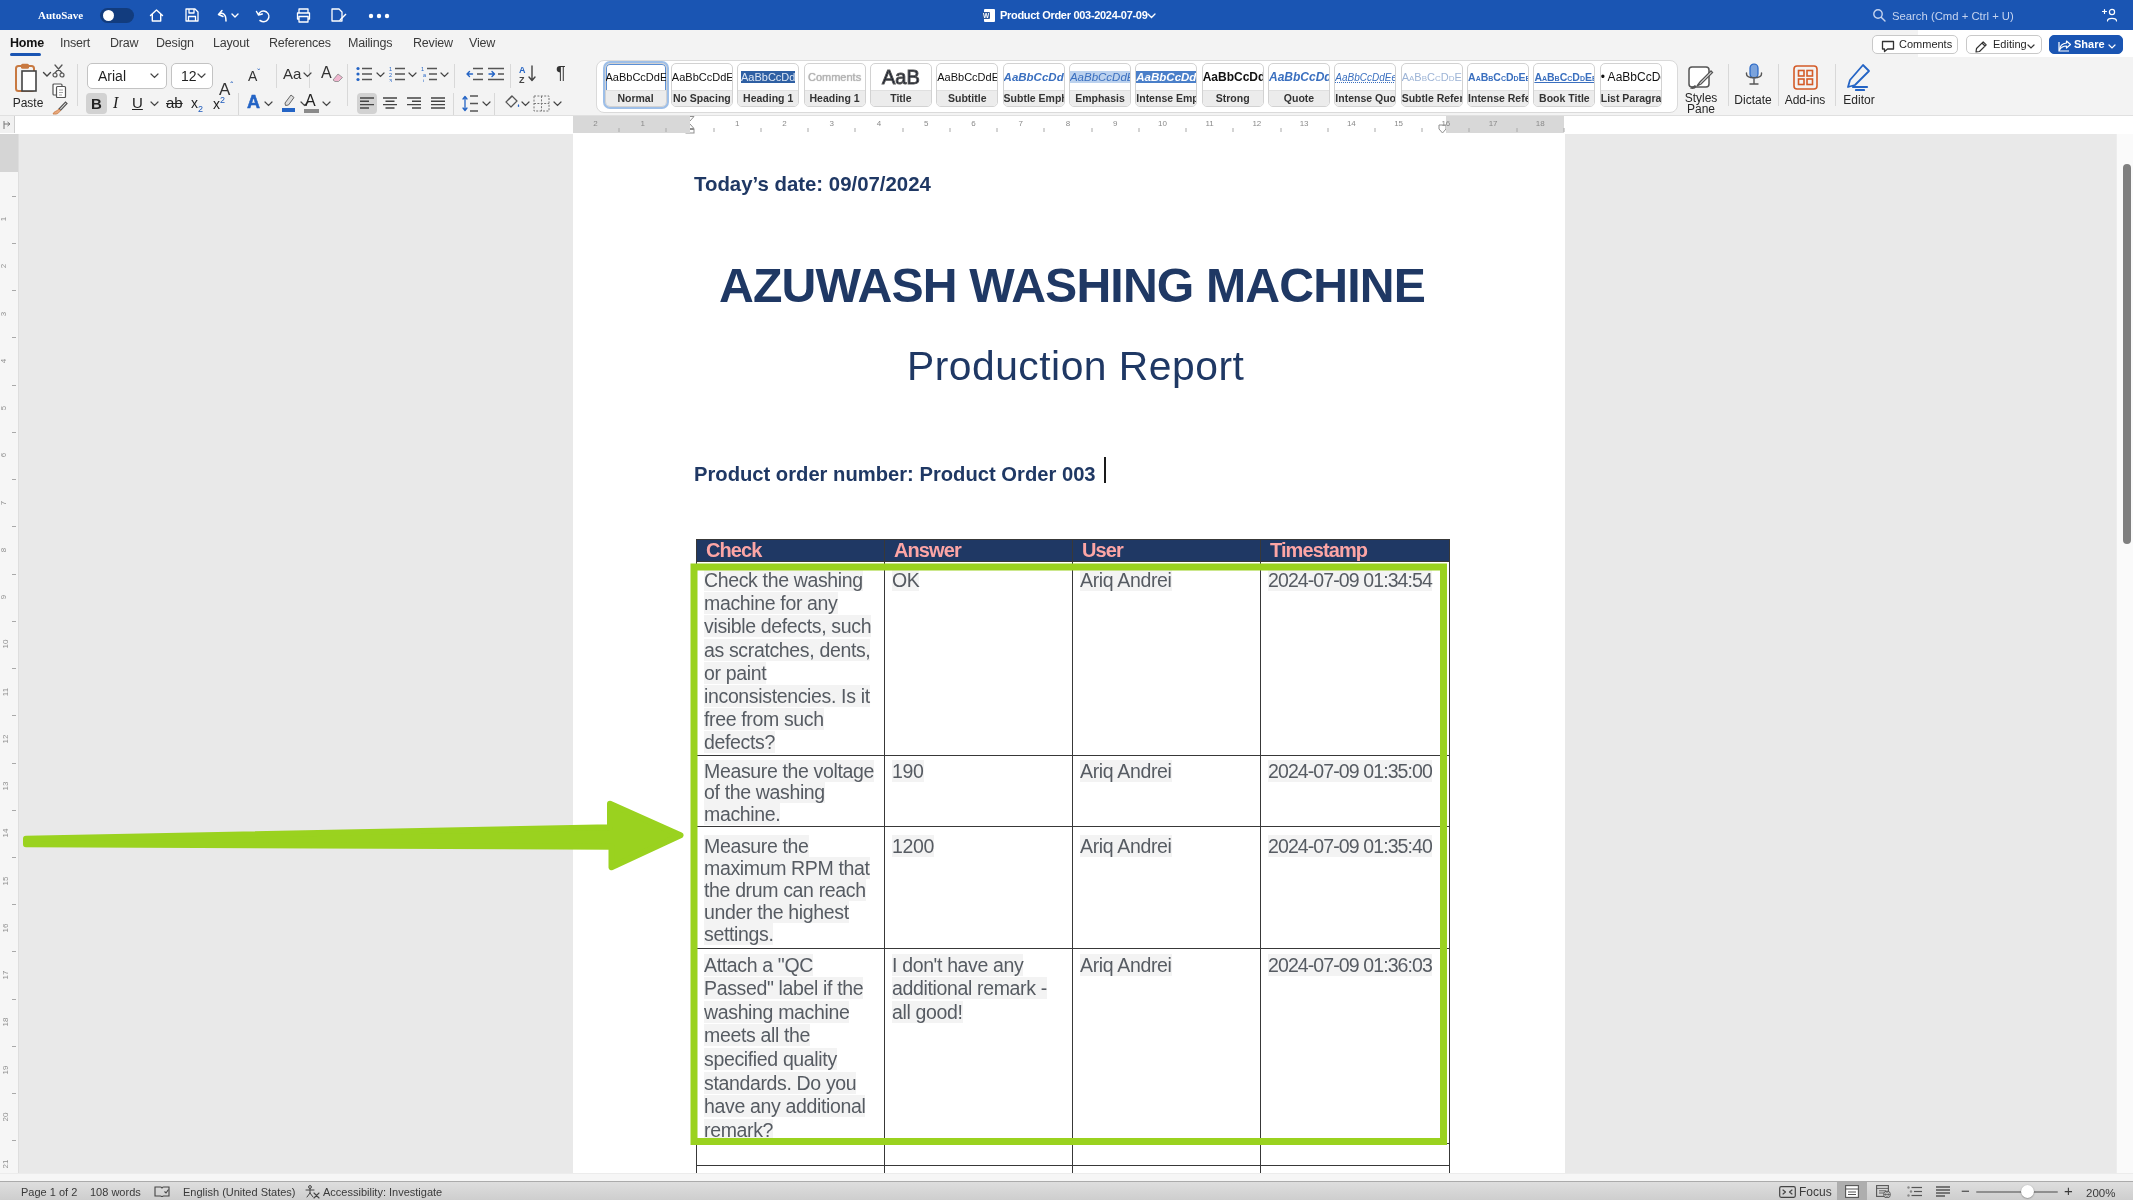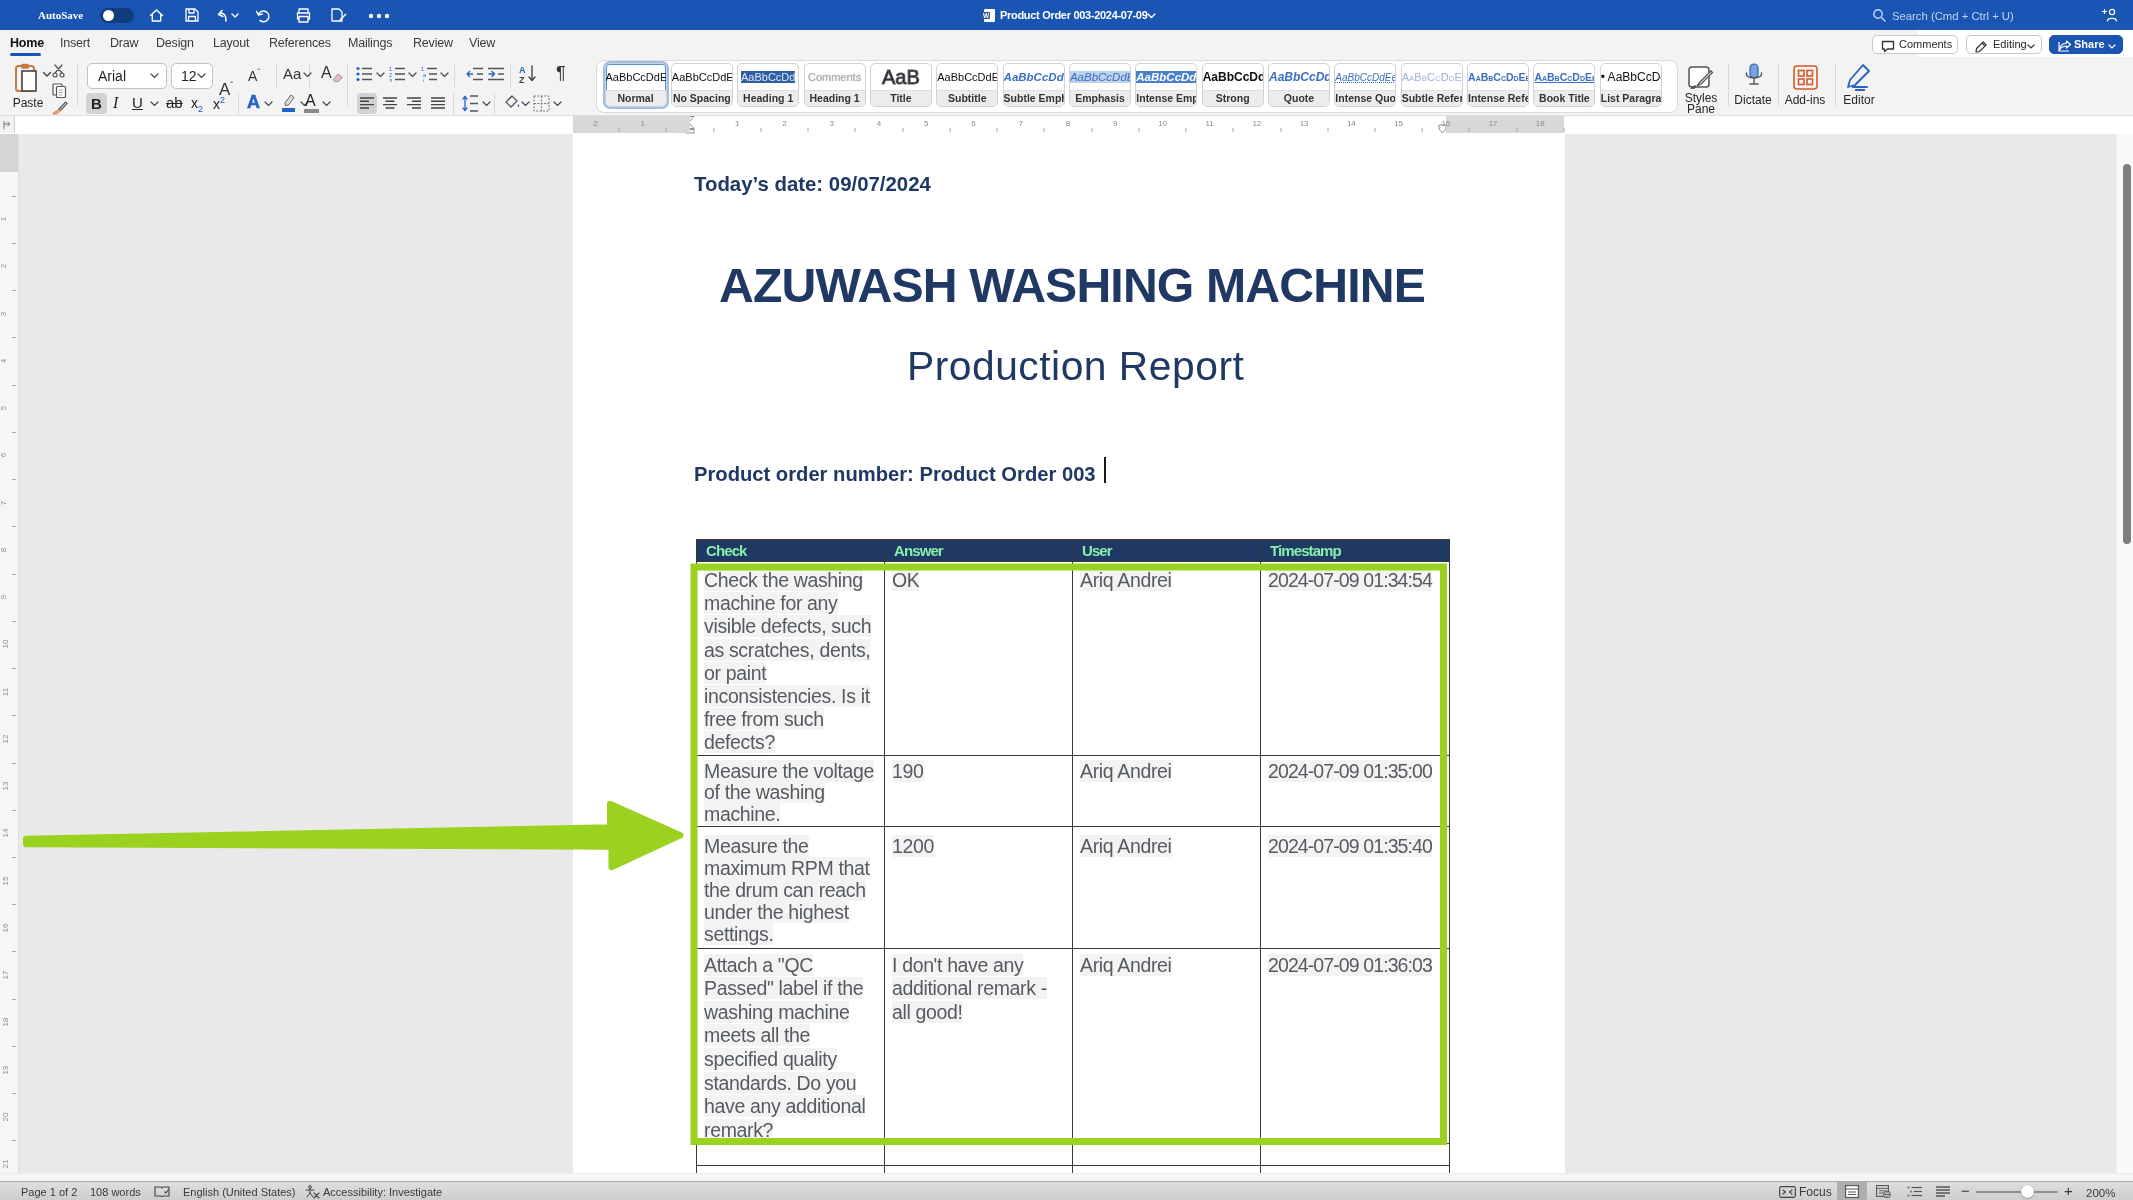--- a/index.html
+++ b/index.html
@@ -41,21 +41,21 @@
 
 .navy{color:#1f3864;}
 #today{position:absolute;left:694px;top:38.5px;font-size:20.4px;font-weight:bold;}
 #bigtitle{position:absolute;left:719px;top:122.5px;font-size:48.2px;letter-spacing:-0.85px;font-weight:bold;}
 #subtitle{position:absolute;left:907px;top:209px;font-size:40.8px;letter-spacing:0.5px;}
 #ponum{position:absolute;left:694px;top:329px;font-size:20.2px;font-weight:bold;}
 #caret{position:absolute;left:1104px;top:323px;width:1.5px;height:26px;background:#1a1a1a;}
 
 table.doc{position:absolute;left:696px;top:405px;border-collapse:collapse;table-layout:fixed;}
 table.doc td,table.doc th{border:1.4px solid #383838;vertical-align:top;padding:3px 4px 0 7px;overflow:hidden;white-space:nowrap;}
-table.doc th{background:#1f3864;color:#86efac;font-size:15px;font-weight:bold;text-align:left;padding:0 0 0 9px;height:20px;line-height:21px;letter-spacing:-0.9px;}
+table.doc th{background:#1f3864;color:#fca5a5;font-size:20px;font-weight:bold;text-align:left;padding:0 0 0 9px;height:20px;line-height:21px;letter-spacing:-0.9px;}
 table.doc td{font-size:19.5px;line-height:23.2px;color:#565b62;letter-spacing:-0.35px;}
 tr.r1 td{padding-top:7px;}
 tr.r2 td{padding-top:4.5px;line-height:21.9px;}
 tr.r3 td{padding-top:7.3px;line-height:22.15px;}
 tr.r4 td{padding-top:4.4px;line-height:23.6px;}
 .fs{background:#f3f3f3;}
 table.doc td.num{letter-spacing:-0.9px;}
 
 #overlay{position:absolute;left:0;top:0;width:2133px;height:1200px;pointer-events:none;}
 </style>

